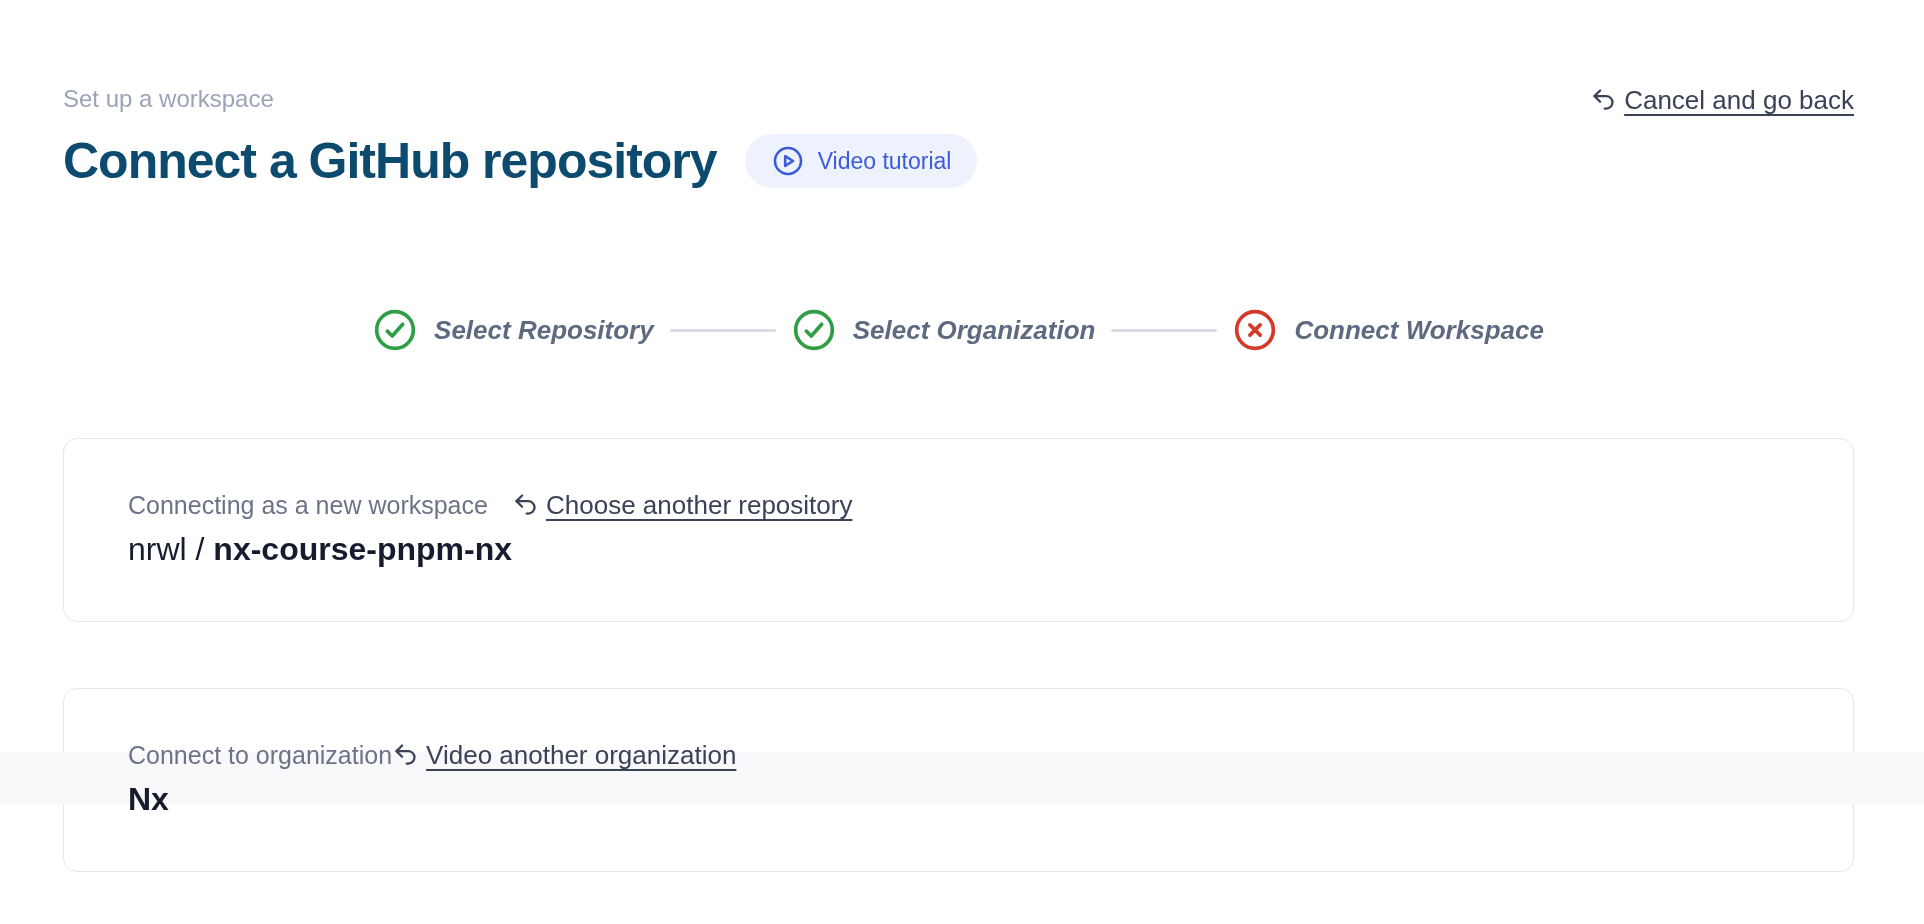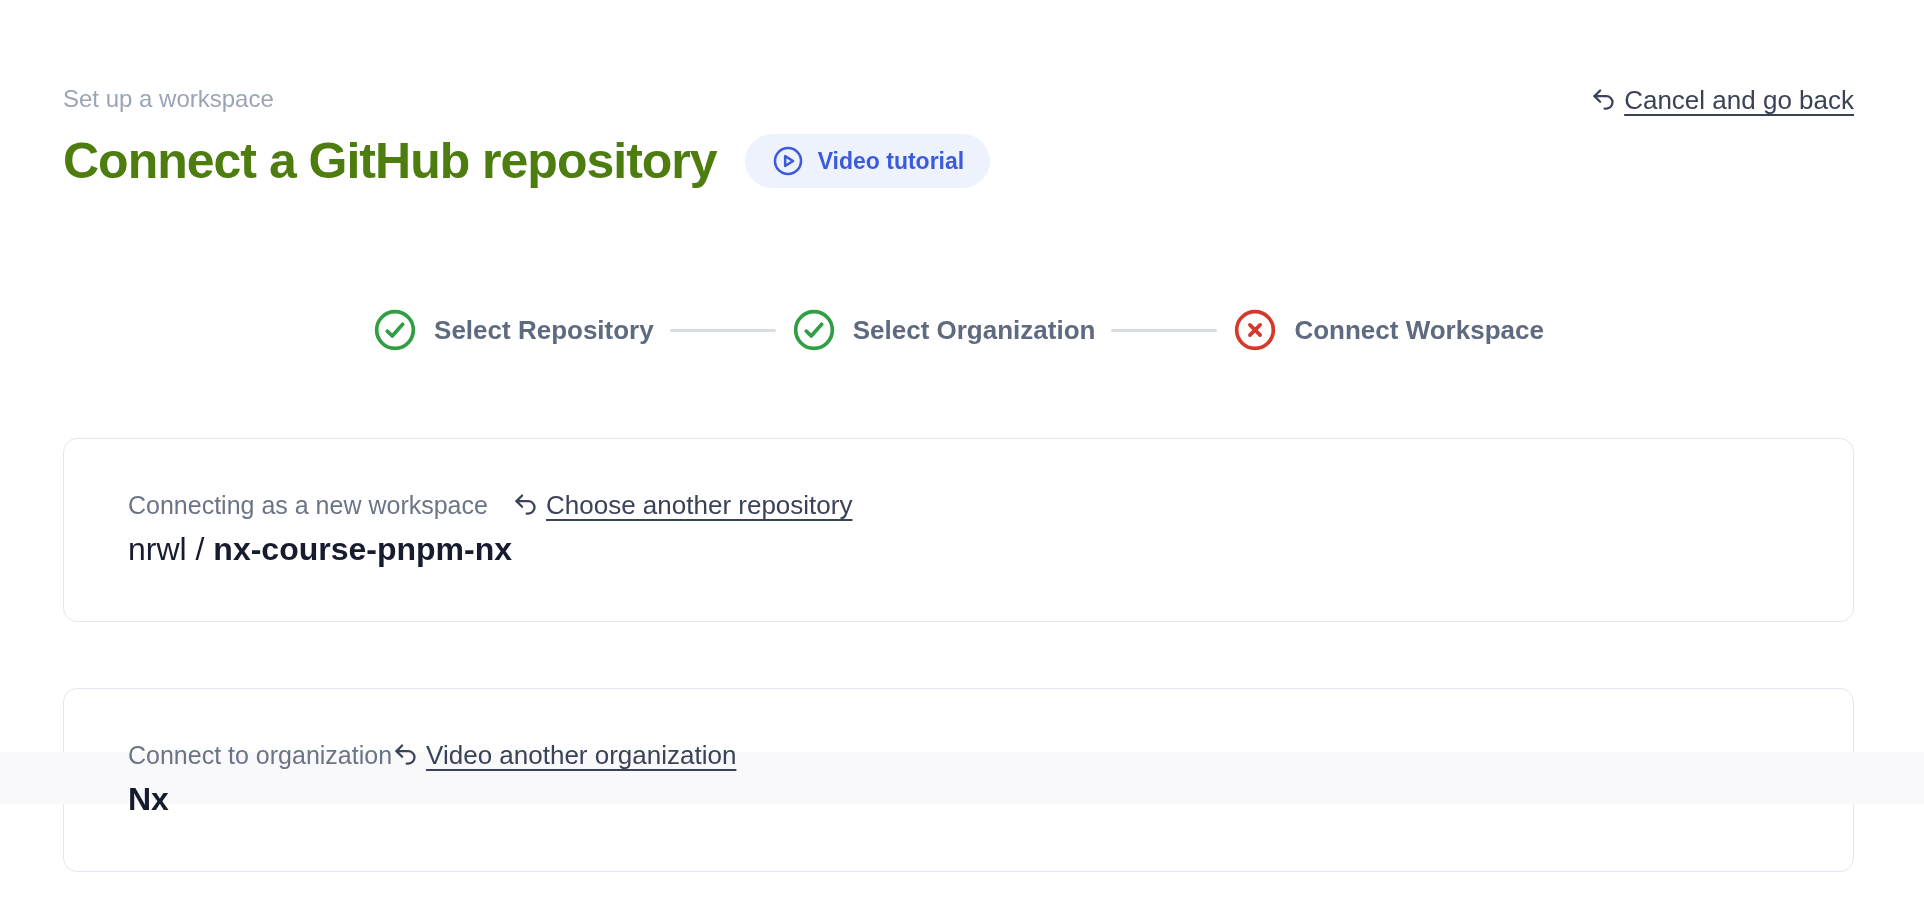--- a/index.html
+++ b/index.html
@@ -34,33 +34,33 @@
     align-items: center;
     gap: 28px;
     margin-top: 18px;
   }
   .page-title {
     margin: 0;
     font-size: 50px;
     line-height: 58px;
     font-weight: bold;
     letter-spacing: -1px;
-    color: #4d7c0f;
+    color: #0c4a6e;
   }
   .pill {
     display: inline-flex;
     align-items: center;
     gap: 13px;
     height: 54px;
     padding: 8px 26px;
     border-radius: 27px;
     background: #eef2fd;
     color: #3b5bdb;
     font-size: 23px;
-    font-weight: bold;
+    font-weight: normal;
     cursor: pointer;
     border: none;
   }
   .pill svg { width: 34px; height: 34px; display: block; }
 
   .link {
     display: inline-flex;
     align-items: flex-start;
     gap: 7px;
     color: #3a4257;
@@ -75,20 +75,21 @@
     text-decoration-thickness: 1.5px;
   }
   .link svg { width: 27px; height: 27px; display: block; margin-top: 2px; }
 
   
   .stepper {
     margin-top: 118px;
     display: flex;
     align-items: center;
     justify-content: center;
+    font-style: italic;
   }
   .step {
     display: flex;
     align-items: center;
     gap: 17px;
   }
   .step-icon svg {
     width: 44px;
     height: 44px;
     display: block;

